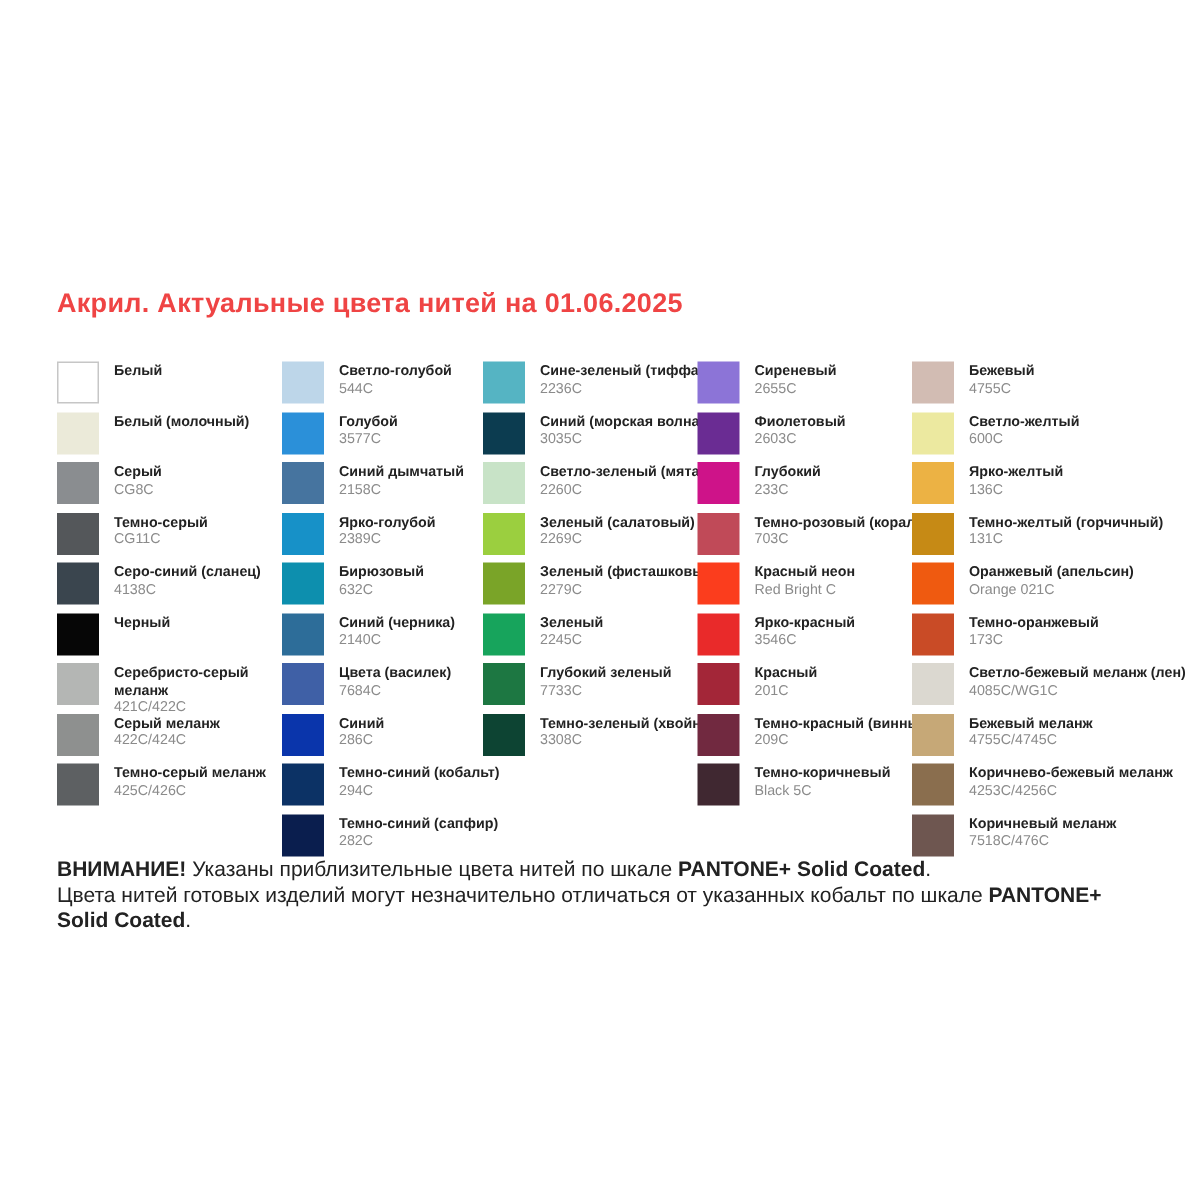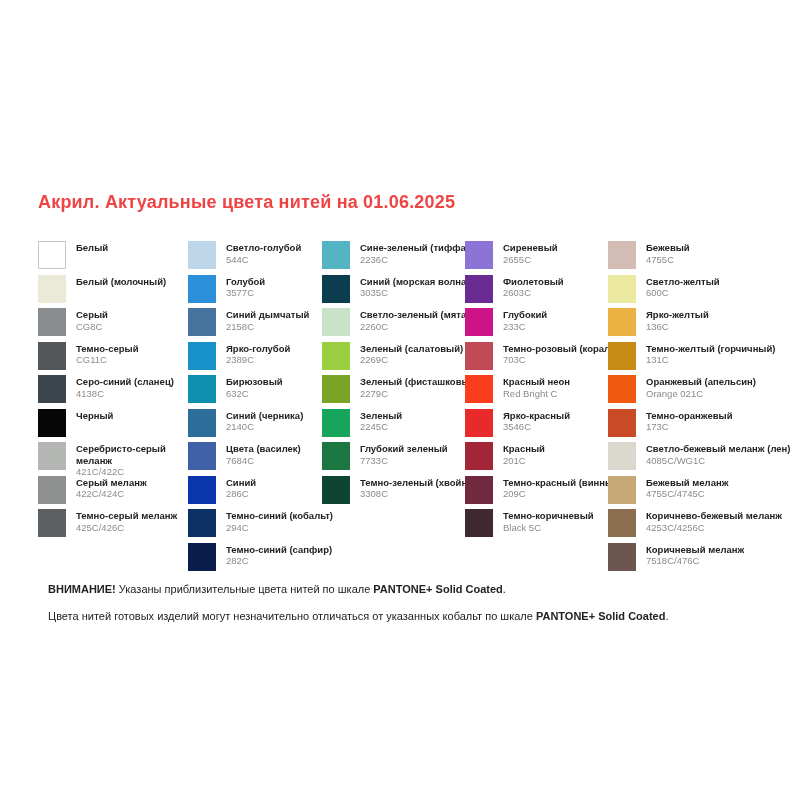--- a/index.html
+++ b/index.html
@@ -22,21 +22,21 @@
   }
   .swatch.bordered{border:1px solid #c6c6c6;}
   .labels{position:absolute;left:38px;top:1px;}
   .nm{
     font-size:9.5px;font-weight:bold;color:#222222;line-height:11.5px;
     white-space:nowrap;
   }
   .col.wrap .nm{white-space:normal;width:106px;}
   .cd{font-size:9.5px;color:#8b8b8b;line-height:12px;white-space:nowrap;}
   .footer{position:absolute;left:38px;top:571px;width:720px;}
-  .footer p{margin:10px;font-size:11px;color:#222222;line-height:17px;}
+  .footer p{margin:0;font-size:14px;color:#222222;line-height:17px;}
   .footer .b{font-weight:bold;}
 </style>
 </head>
 <body>
 
 <div class="page">
 
   <h1 class="title">Акрил. Актуальные цвета нитей на 01.06.2025</h1>
 
   <div class="grid" id="grid">

